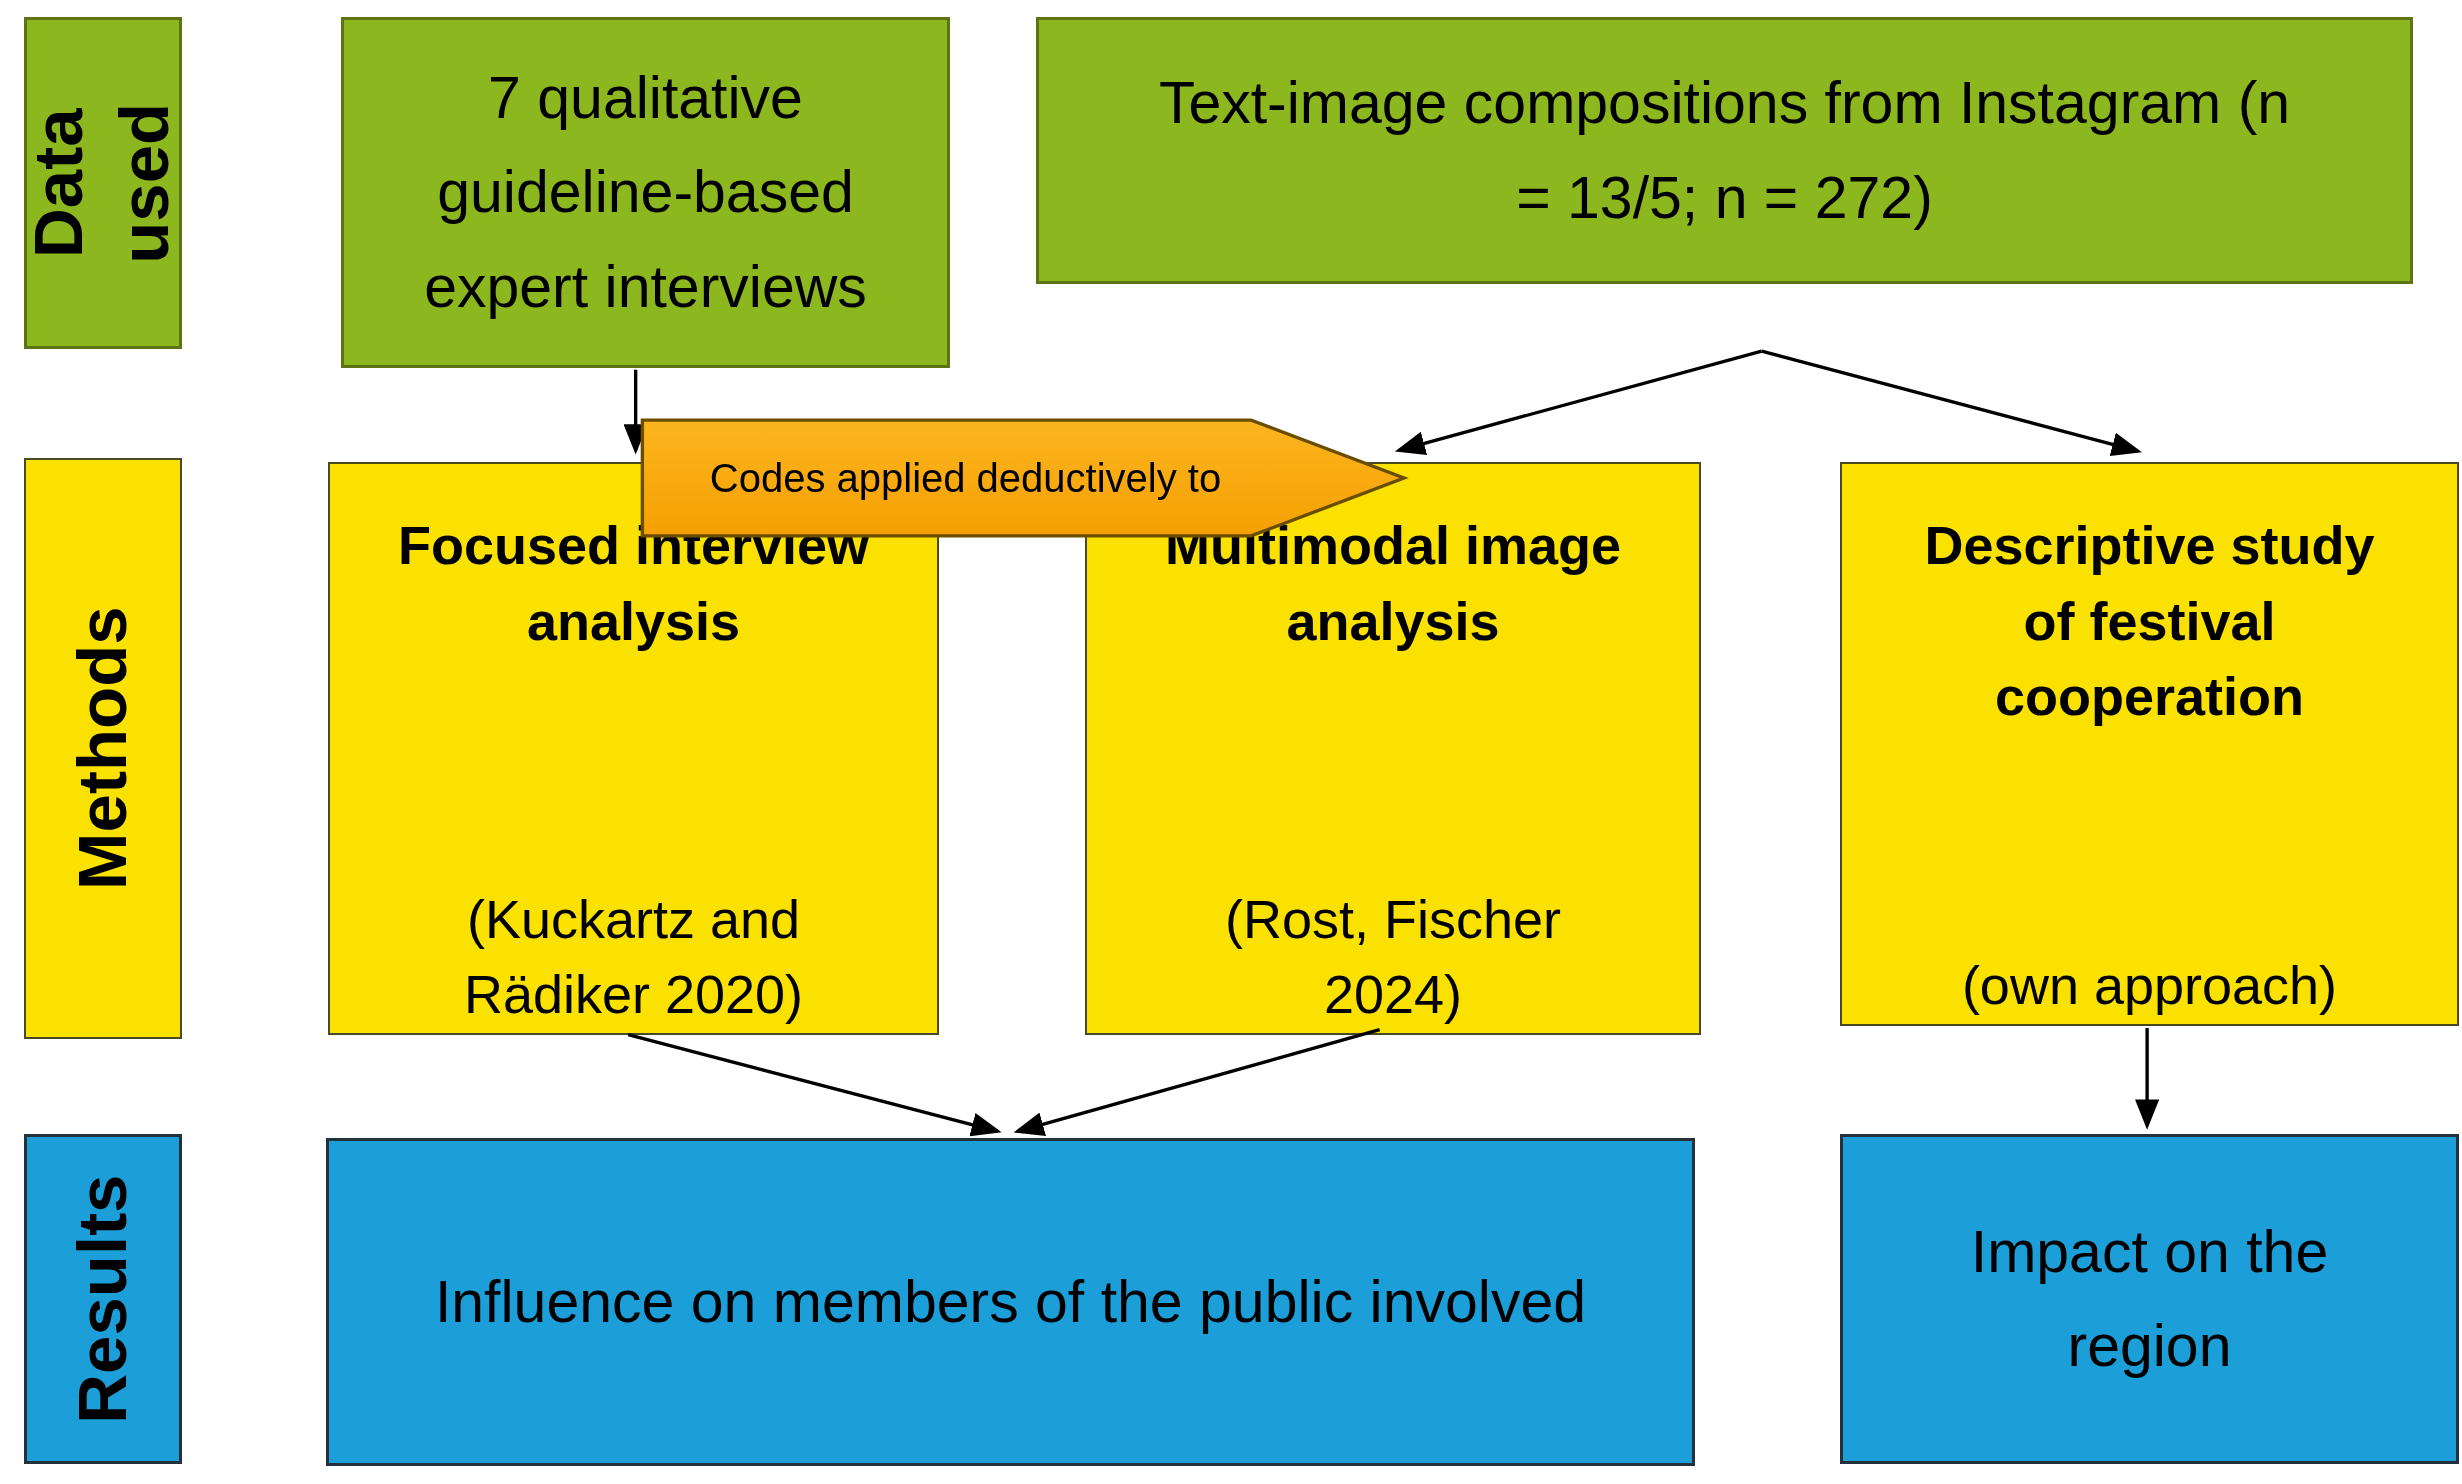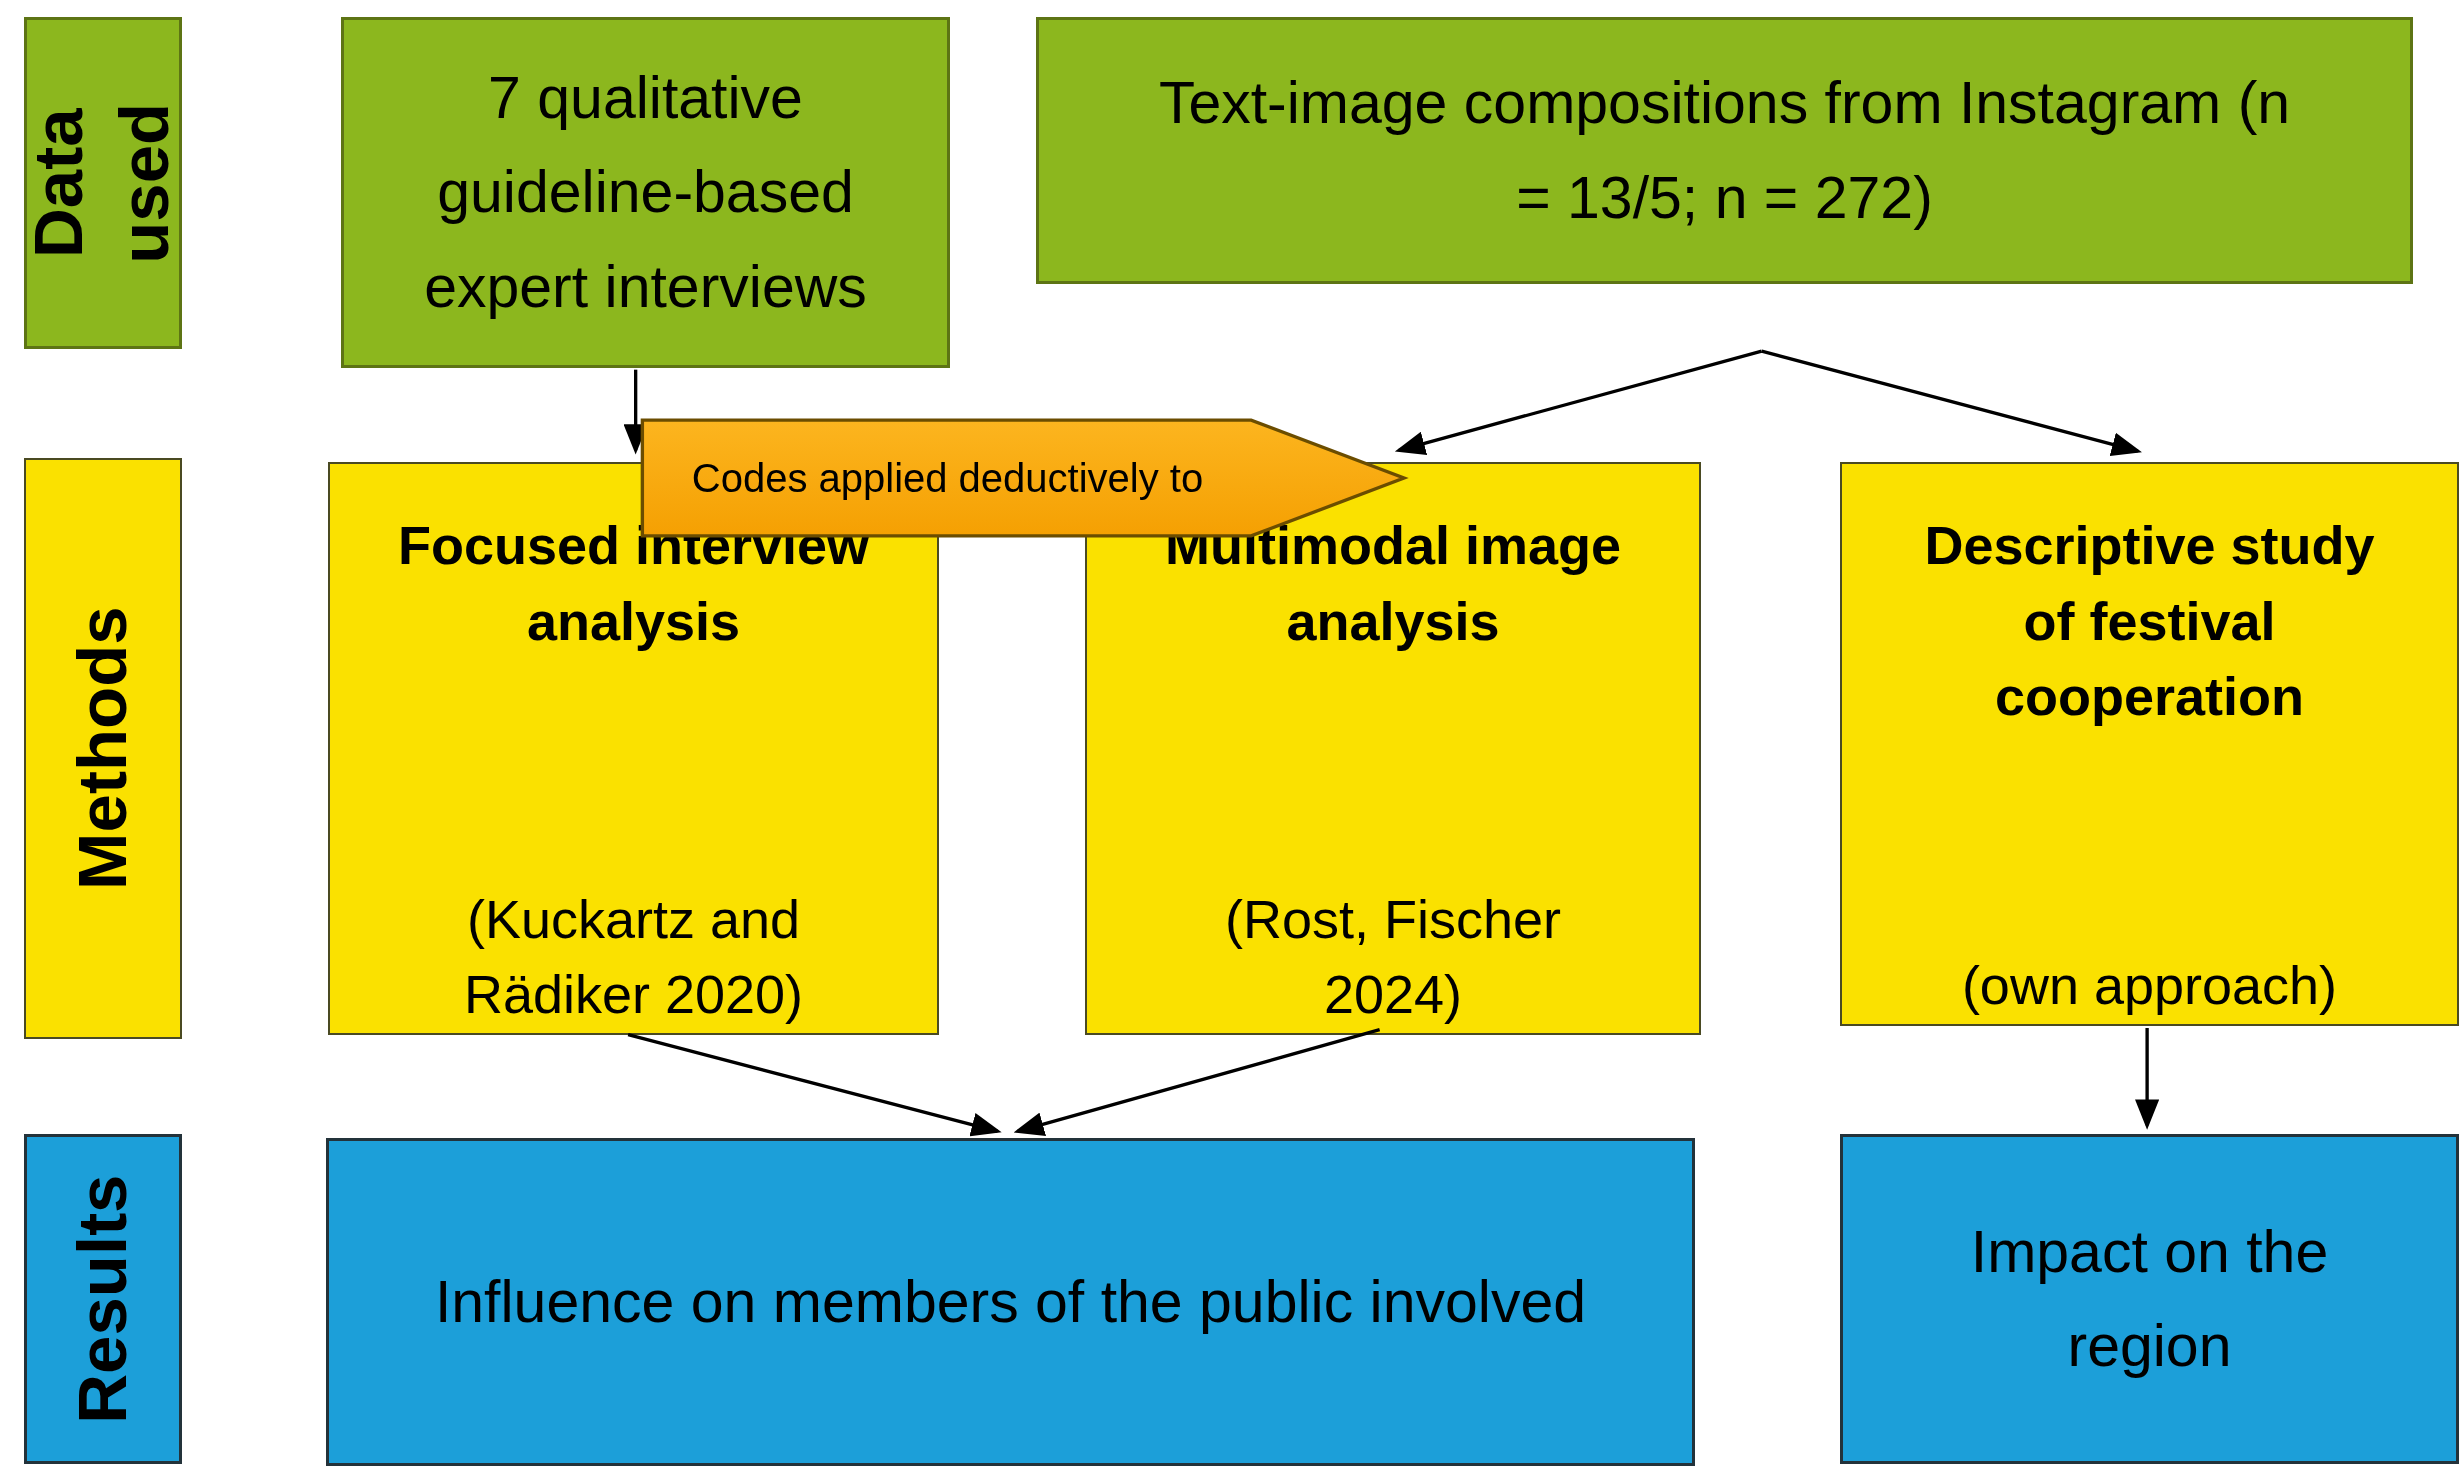--- a/index.html
+++ b/index.html
@@ -61,20 +61,21 @@
   .banner-text {
     position: absolute;
     left: 642px; top: 420px;
     width: 611px; height: 116px;
     display: flex;
     align-items: center;
     justify-content: center;
     font-size: 40px;
     font-weight: 400;
     text-align: left;
+    padding-left: 18px;
   }
 </style>
 </head>
 <body>
 
 <div class="canvas">
 
   <div class="box green rowlabel" style="left:23.5px; top:17px; width:158px; height:332px;">
     <span class="rot">Data
 used</span>

